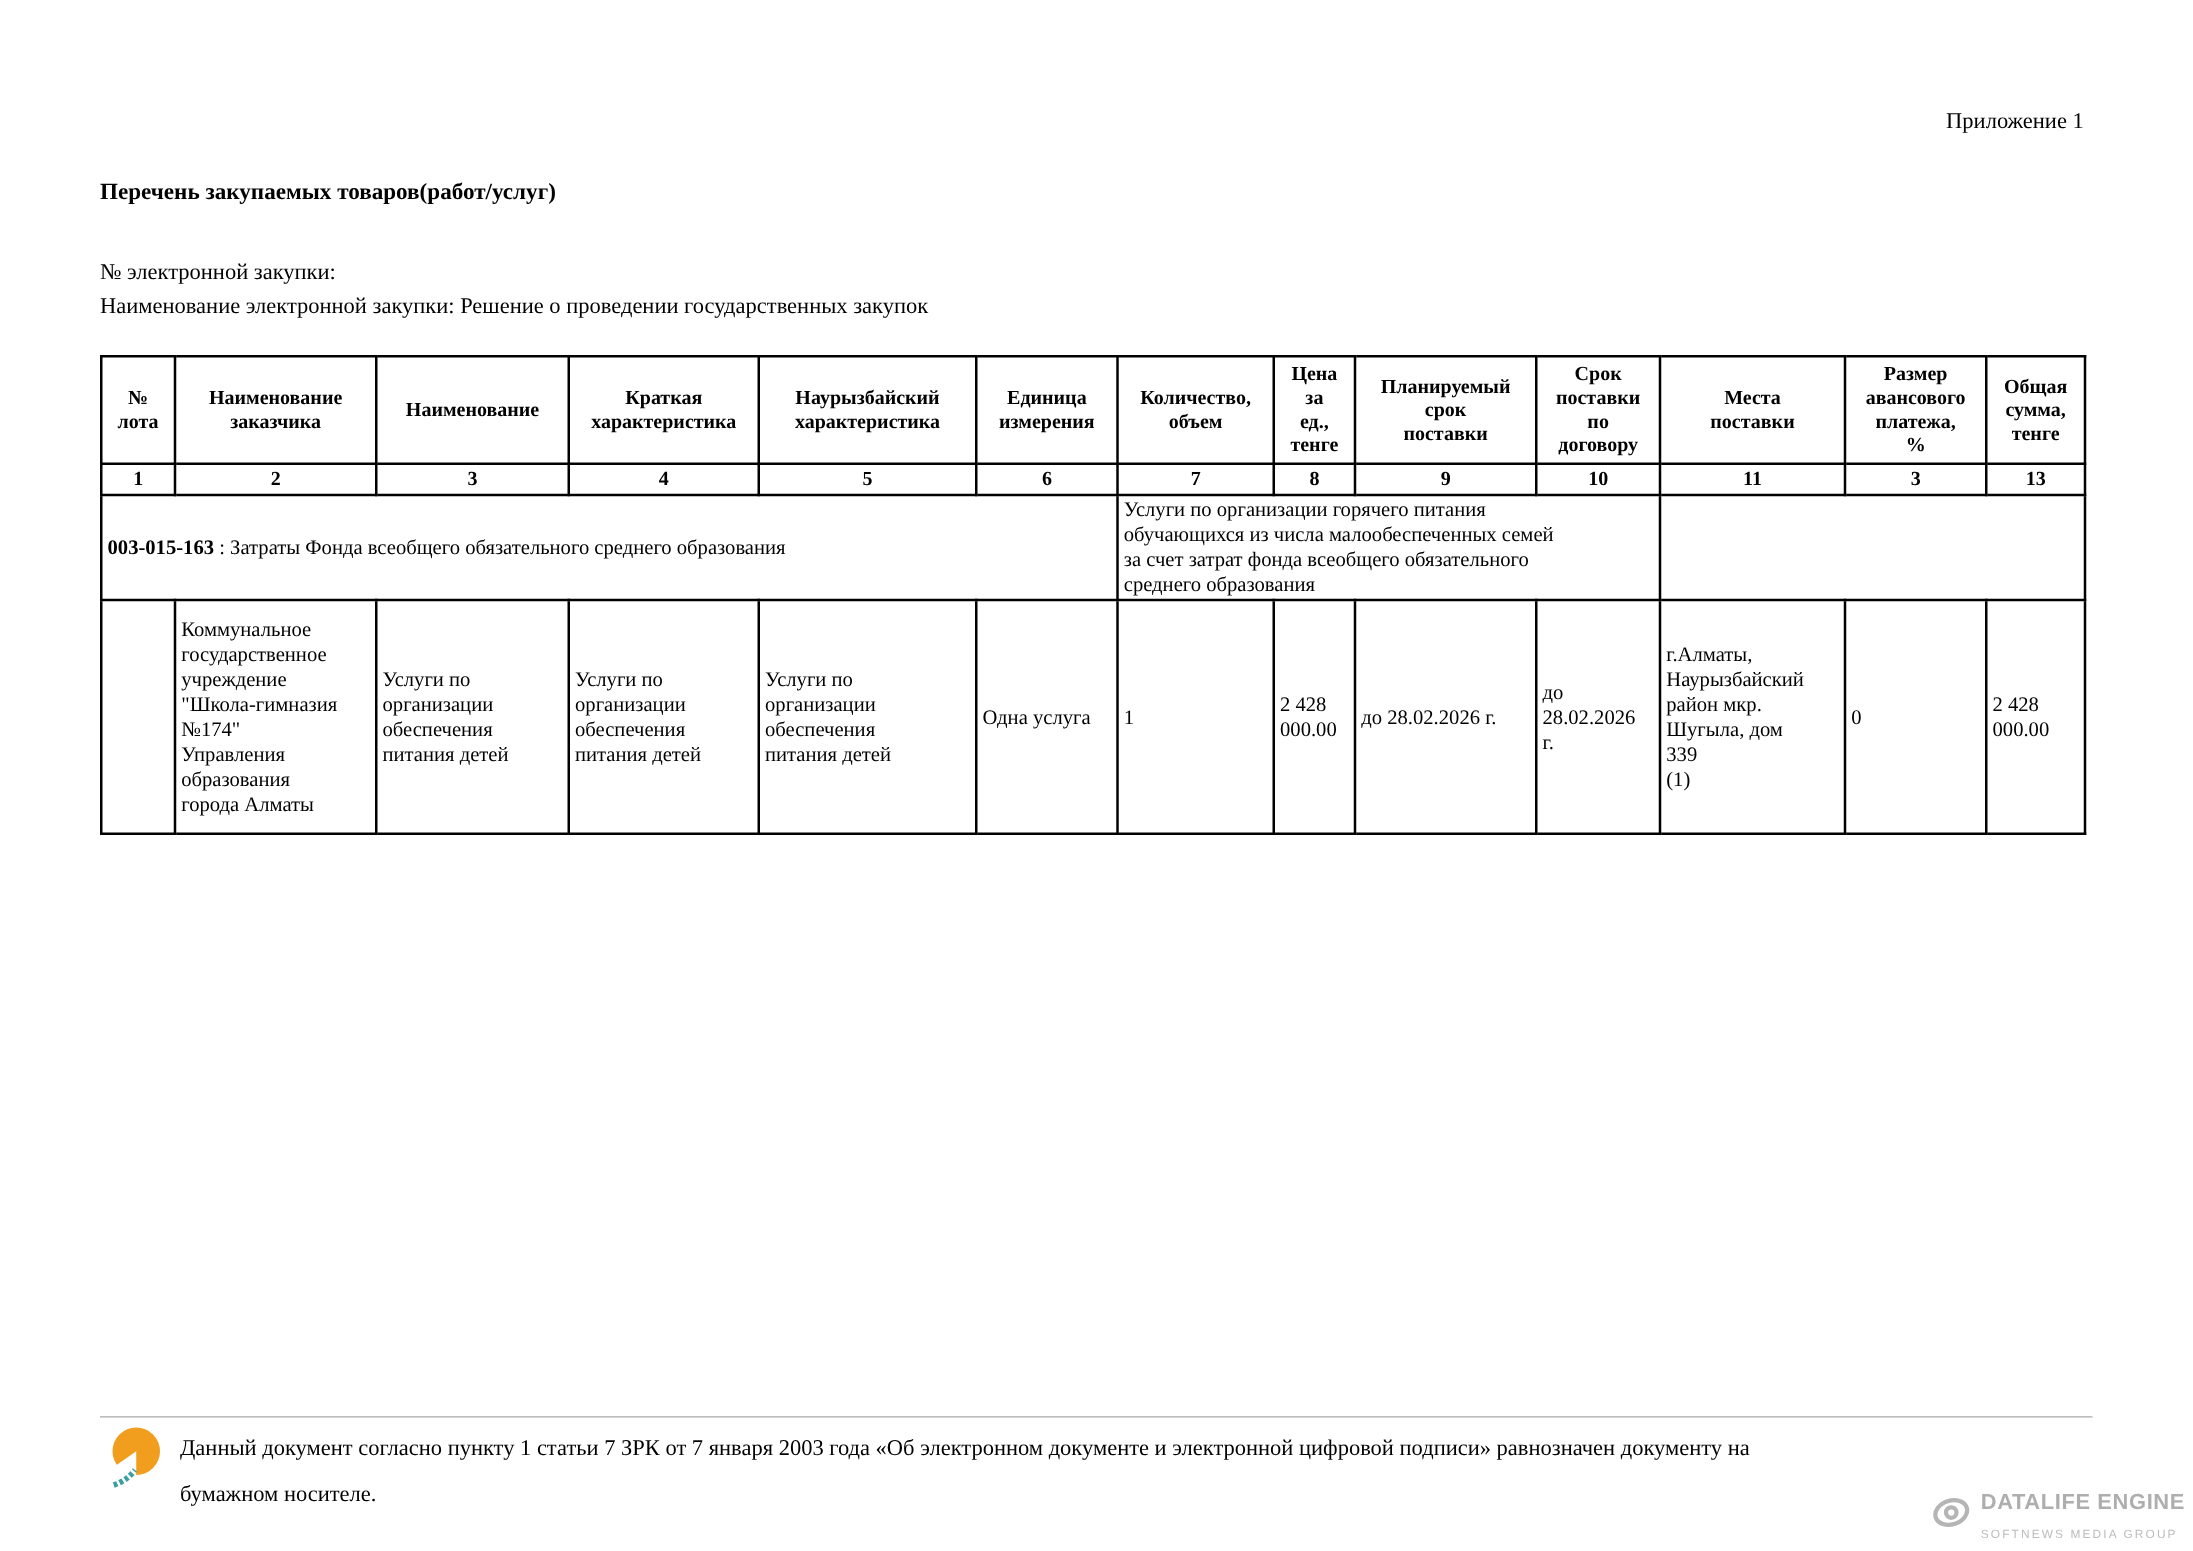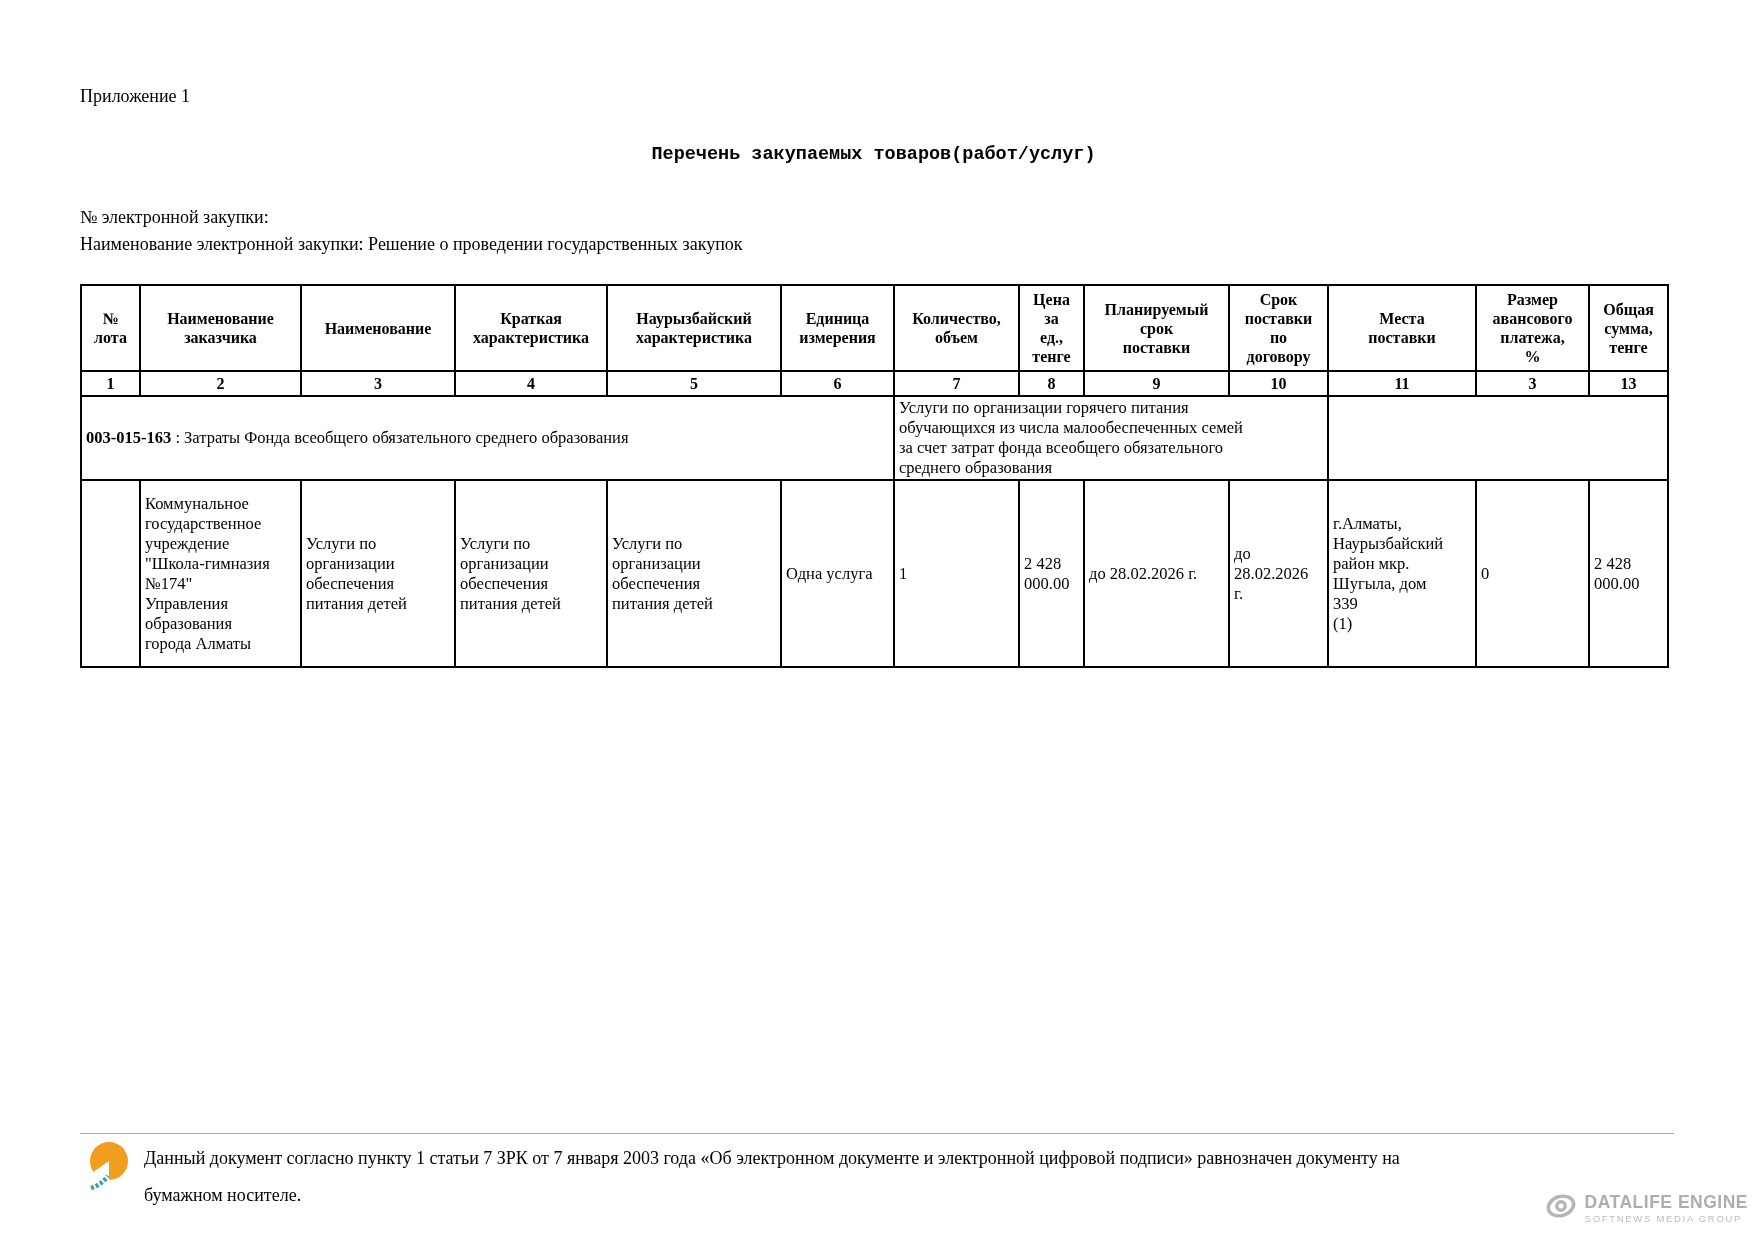--- a/index.html
+++ b/index.html
@@ -7,22 +7,22 @@
   .page {
     position: relative;
     width: 1754px;
     height: 1241px;
     background: #ffffff;
     font-family: "Liberation Serif", "DejaVu Serif", serif;
     color: #000;
     overflow: hidden;
   }
   .content { position: absolute; left: 80px; top: 0; width: 1587px; }
-  .appendix { margin-top: 86px; font-size: 18px; }
-  .doc-title { margin-top: 37px; text-align: center; font-size: 18.5px; font-weight: bold; font-family: Liberation Mono, monospace; }
+  .appendix { margin-top: 86px; text-align: right; font-size: 18px; }
+  .doc-title { margin-top: 37px; text-align: left; font-size: 18.5px; font-weight: bold; }
   .meta { margin-top: 39px; font-size: 18px; line-height: 27px; }
 
   table.ptable {
     margin-top: 26px;
     width: 1587px;
     table-layout: fixed;
     border-collapse: collapse;
     border: 2px solid #000;
   }
   .ptable th, .ptable td {
@@ -81,21 +81,21 @@
   .brand {
     position: absolute;
     right: 6px;
     top: 1192px;
     display: flex;
     align-items: center;
     gap: 8px;
     font-family: "Liberation Sans", "DejaVu Sans", sans-serif;
   }
   .brand-text-name { font-size: 17.5px; font-weight: bold; color: #aeaeae; letter-spacing: 0.5px; line-height: 18px; }
-  .brand-text-sub  { font-size: 9.5px; color: #bcbcbc; letter-spacing: 1.7px; margin-top: 2px; }
+  .brand-text-sub  { font-size: 9.5px; color: #bcbcbc; letter-spacing: 1.7px; margin-top: 12px; }
 </style>
 </head>
 <body>
 
 <div class="page">
   <div class="content">
     <div class="appendix">Приложение 1</div>
     <div class="doc-title">Перечень закупаемых товаров(работ/услуг)</div>
     <div class="meta">
       <div>№ электронной закупки:</div>

